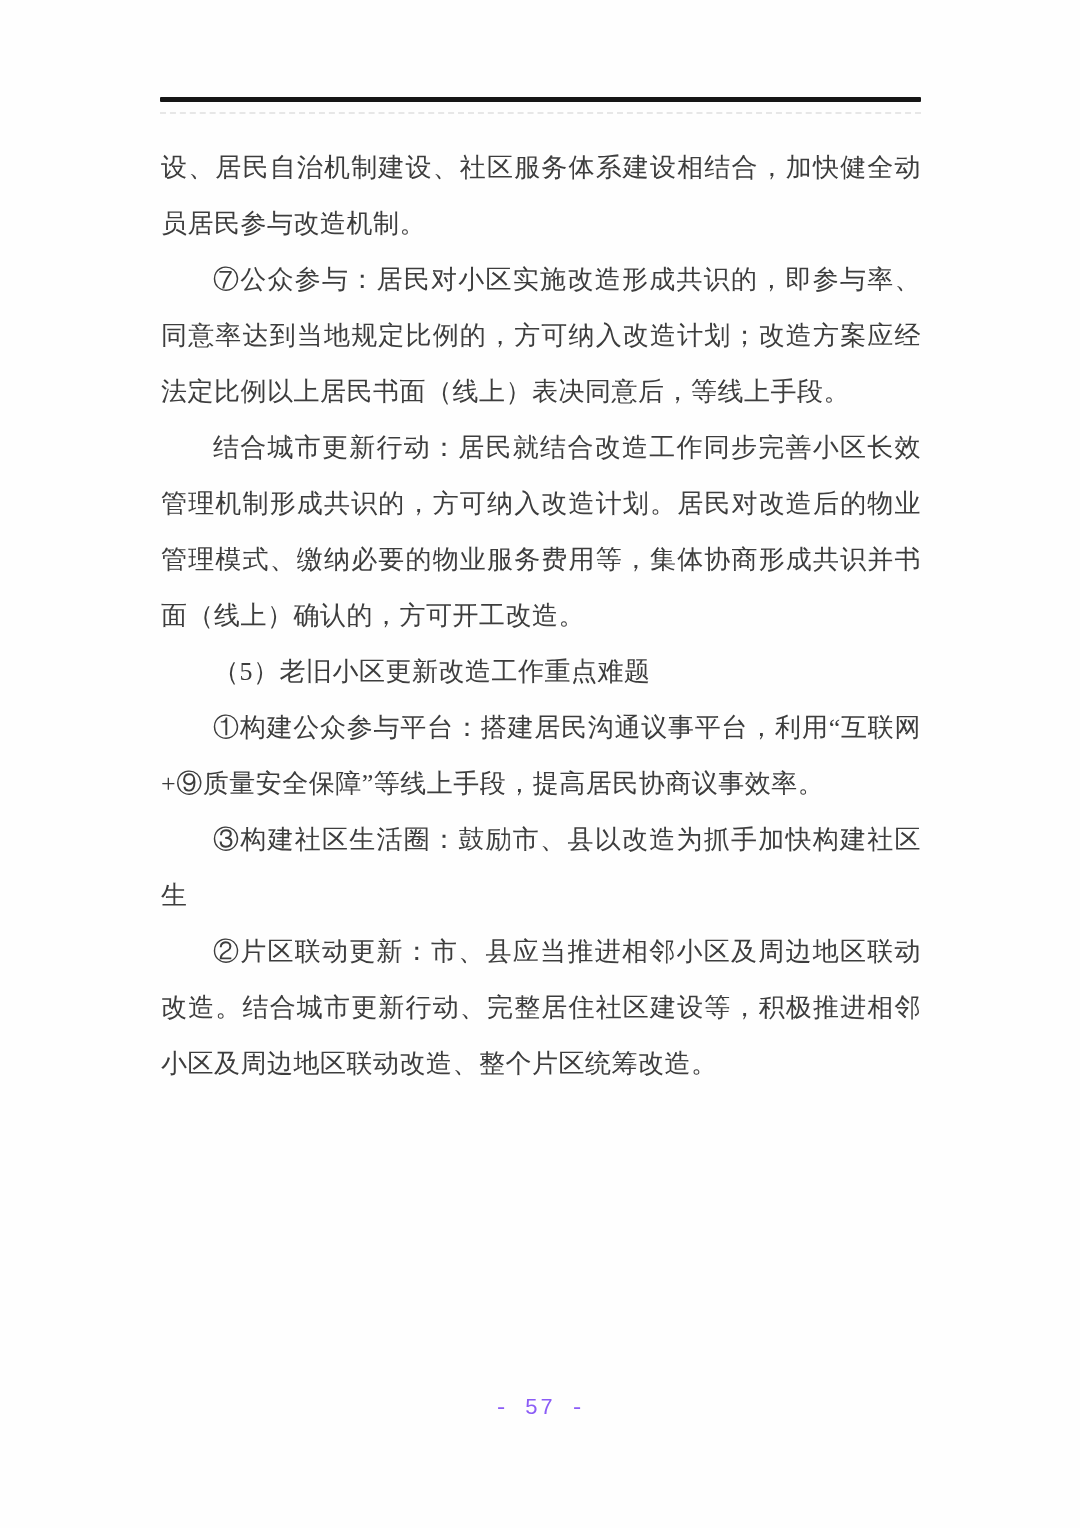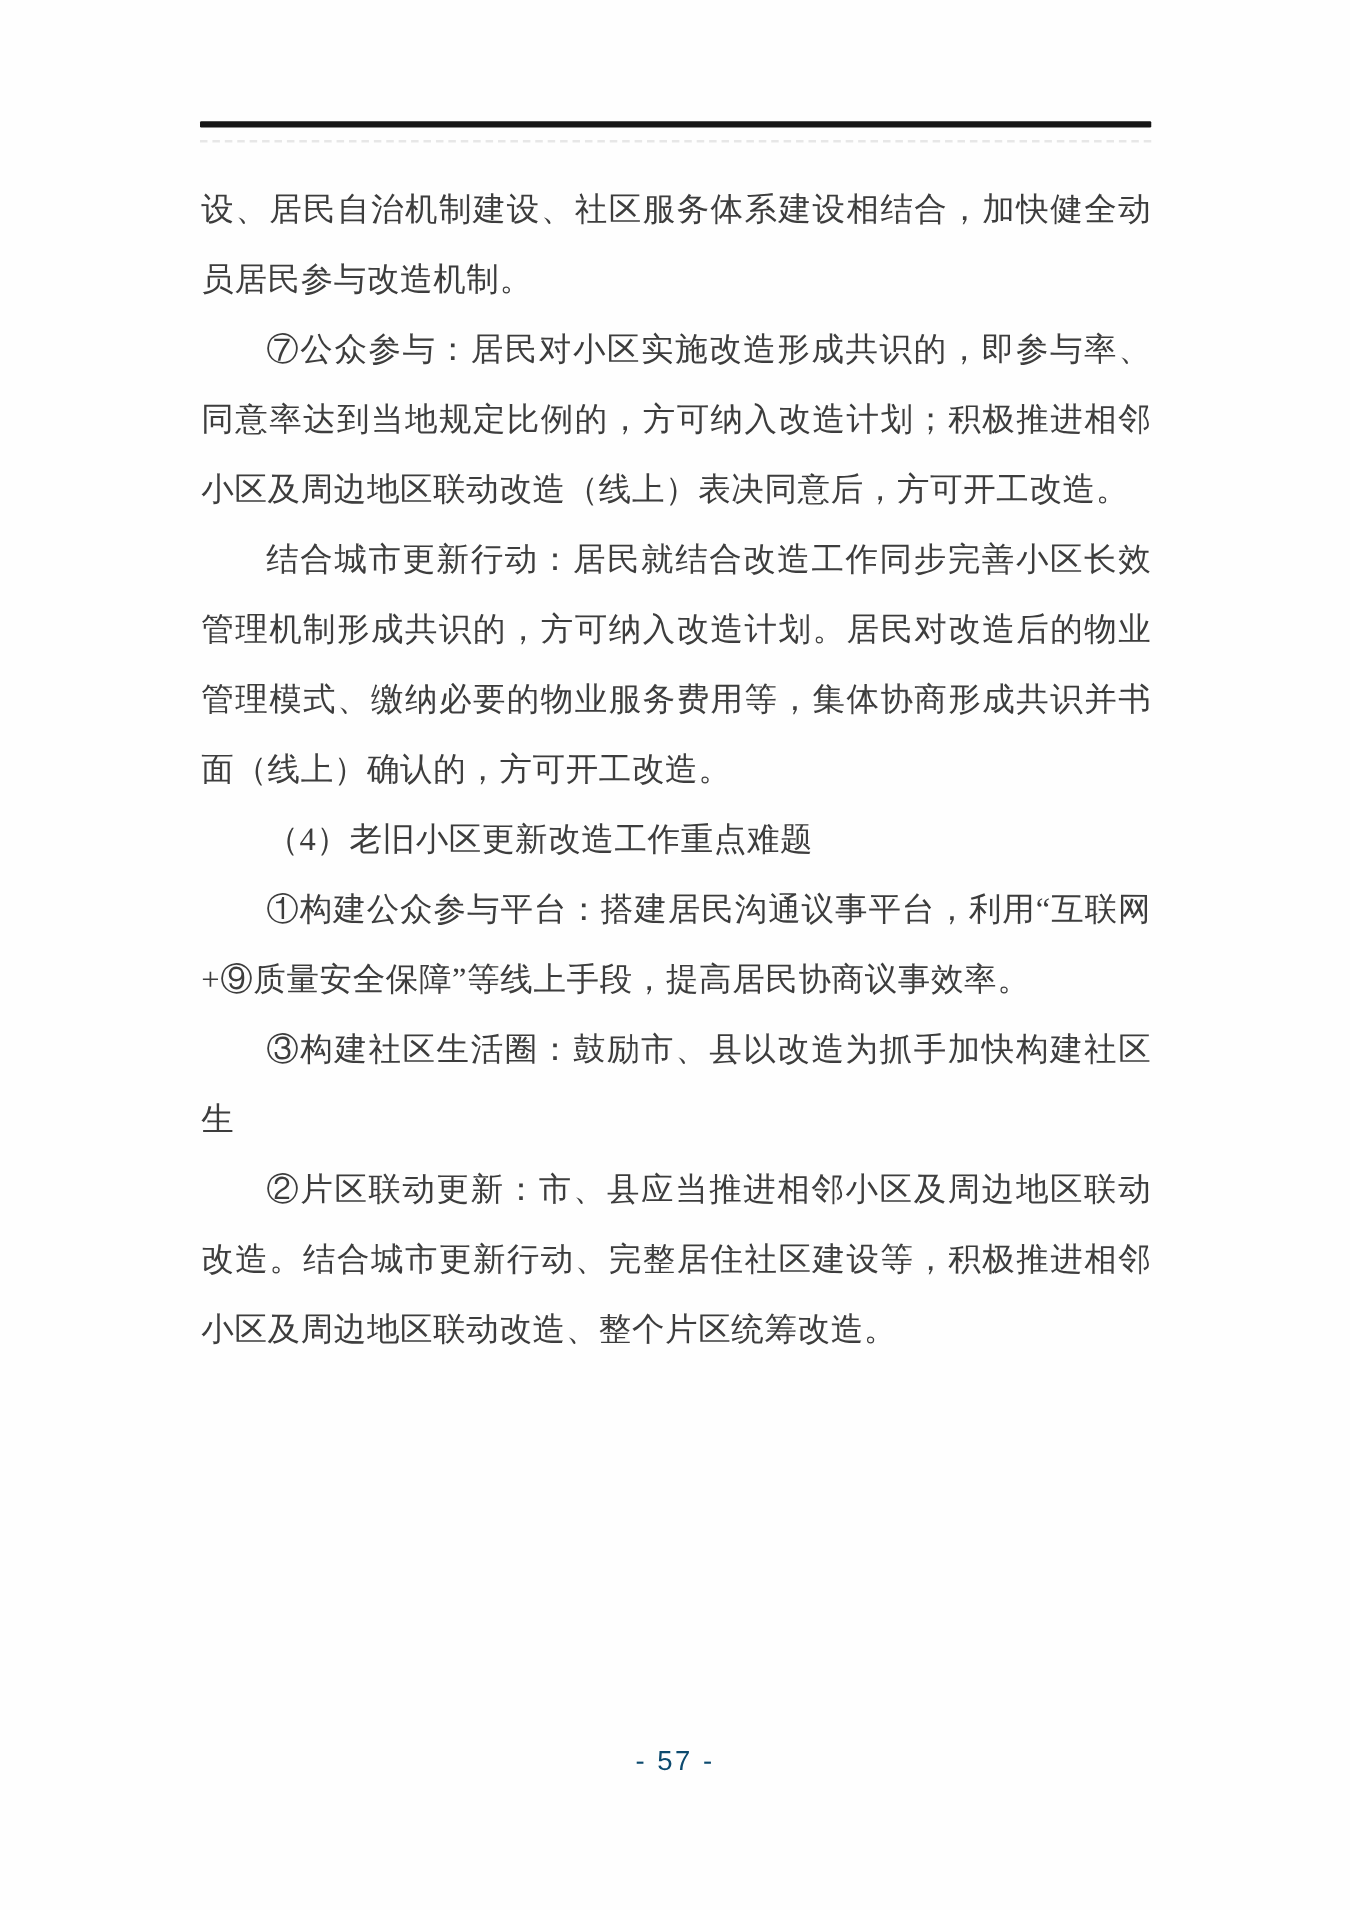--- a/index.html
+++ b/index.html
@@ -64,23 +64,23 @@
 </head>
 <body>
 
 <div class="page" style="background: rgb(254, 254, 254); color: rgb(61, 61, 61);">
 
   <div class="header-rule" style="background: rgb(22, 22, 22);"></div>
   <div class="header-rule-ghost"></div>
 
   <div class="body-text">
     <p class="para">设、居民自治机制建设、社区服务体系建设相结合，加快健全动员居民参与改造机制。</p>
-    <p class="para indent">⑦公众参与：居民对小区实施改造形成共识的，即参与率、同意率达到当地规定比例的，方可纳入改造计划；积极推进相邻小区及周边地区联动改造（线上）表决同意后，方可开工改造。</p>
+    <p class="para indent">⑦公众参与：居民对小区实施改造形成共识的，即参与率、同意率达到当地规定比例的，方可纳入改造计划；改造方案应经法定比例以上居民书面（线上）表决同意后，等线上手段。</p>
     <p class="para indent">结合城市更新行动：居民就结合改造工作同步完善小区长效管理机制形成共识的，方可纳入改造计划。居民对改造后的物业管理模式、缴纳必要的物业服务费用等，集体协商形成共识并书面（线上）确认的，方可开工改造。</p>
-    <p class="para indent">（4）老旧小区更新改造工作重点难题</p>
+    <p class="para indent">（5）老旧小区更新改造工作重点难题</p>
     <p class="para indent">①构建公众参与平台：搭建居民沟通议事平台，利用“互联网+⑨质量安全保障”等线上手段，提高居民协商议事效率。</p>
     <p class="para indent">③构建社区生活圈：鼓励市、县以改造为抓手加快构建社区生</p>
     <p class="para indent">②片区联动更新：市、县应当推进相邻小区及周边地区联动改造。结合城市更新行动、完整居住社区建设等，积极推进相邻小区及周边地区联动改造、整个片区统筹改造。</p>
   </div>
 
-  <div class="page-number" style="color: #0c4a6e;">- 57 -</div>
+  <div class="page-number" style="color: #8b5cf6; font-family: Liberation Mono, monospace;">- 57 -</div>
 
 </div>
 
 </body></html>

